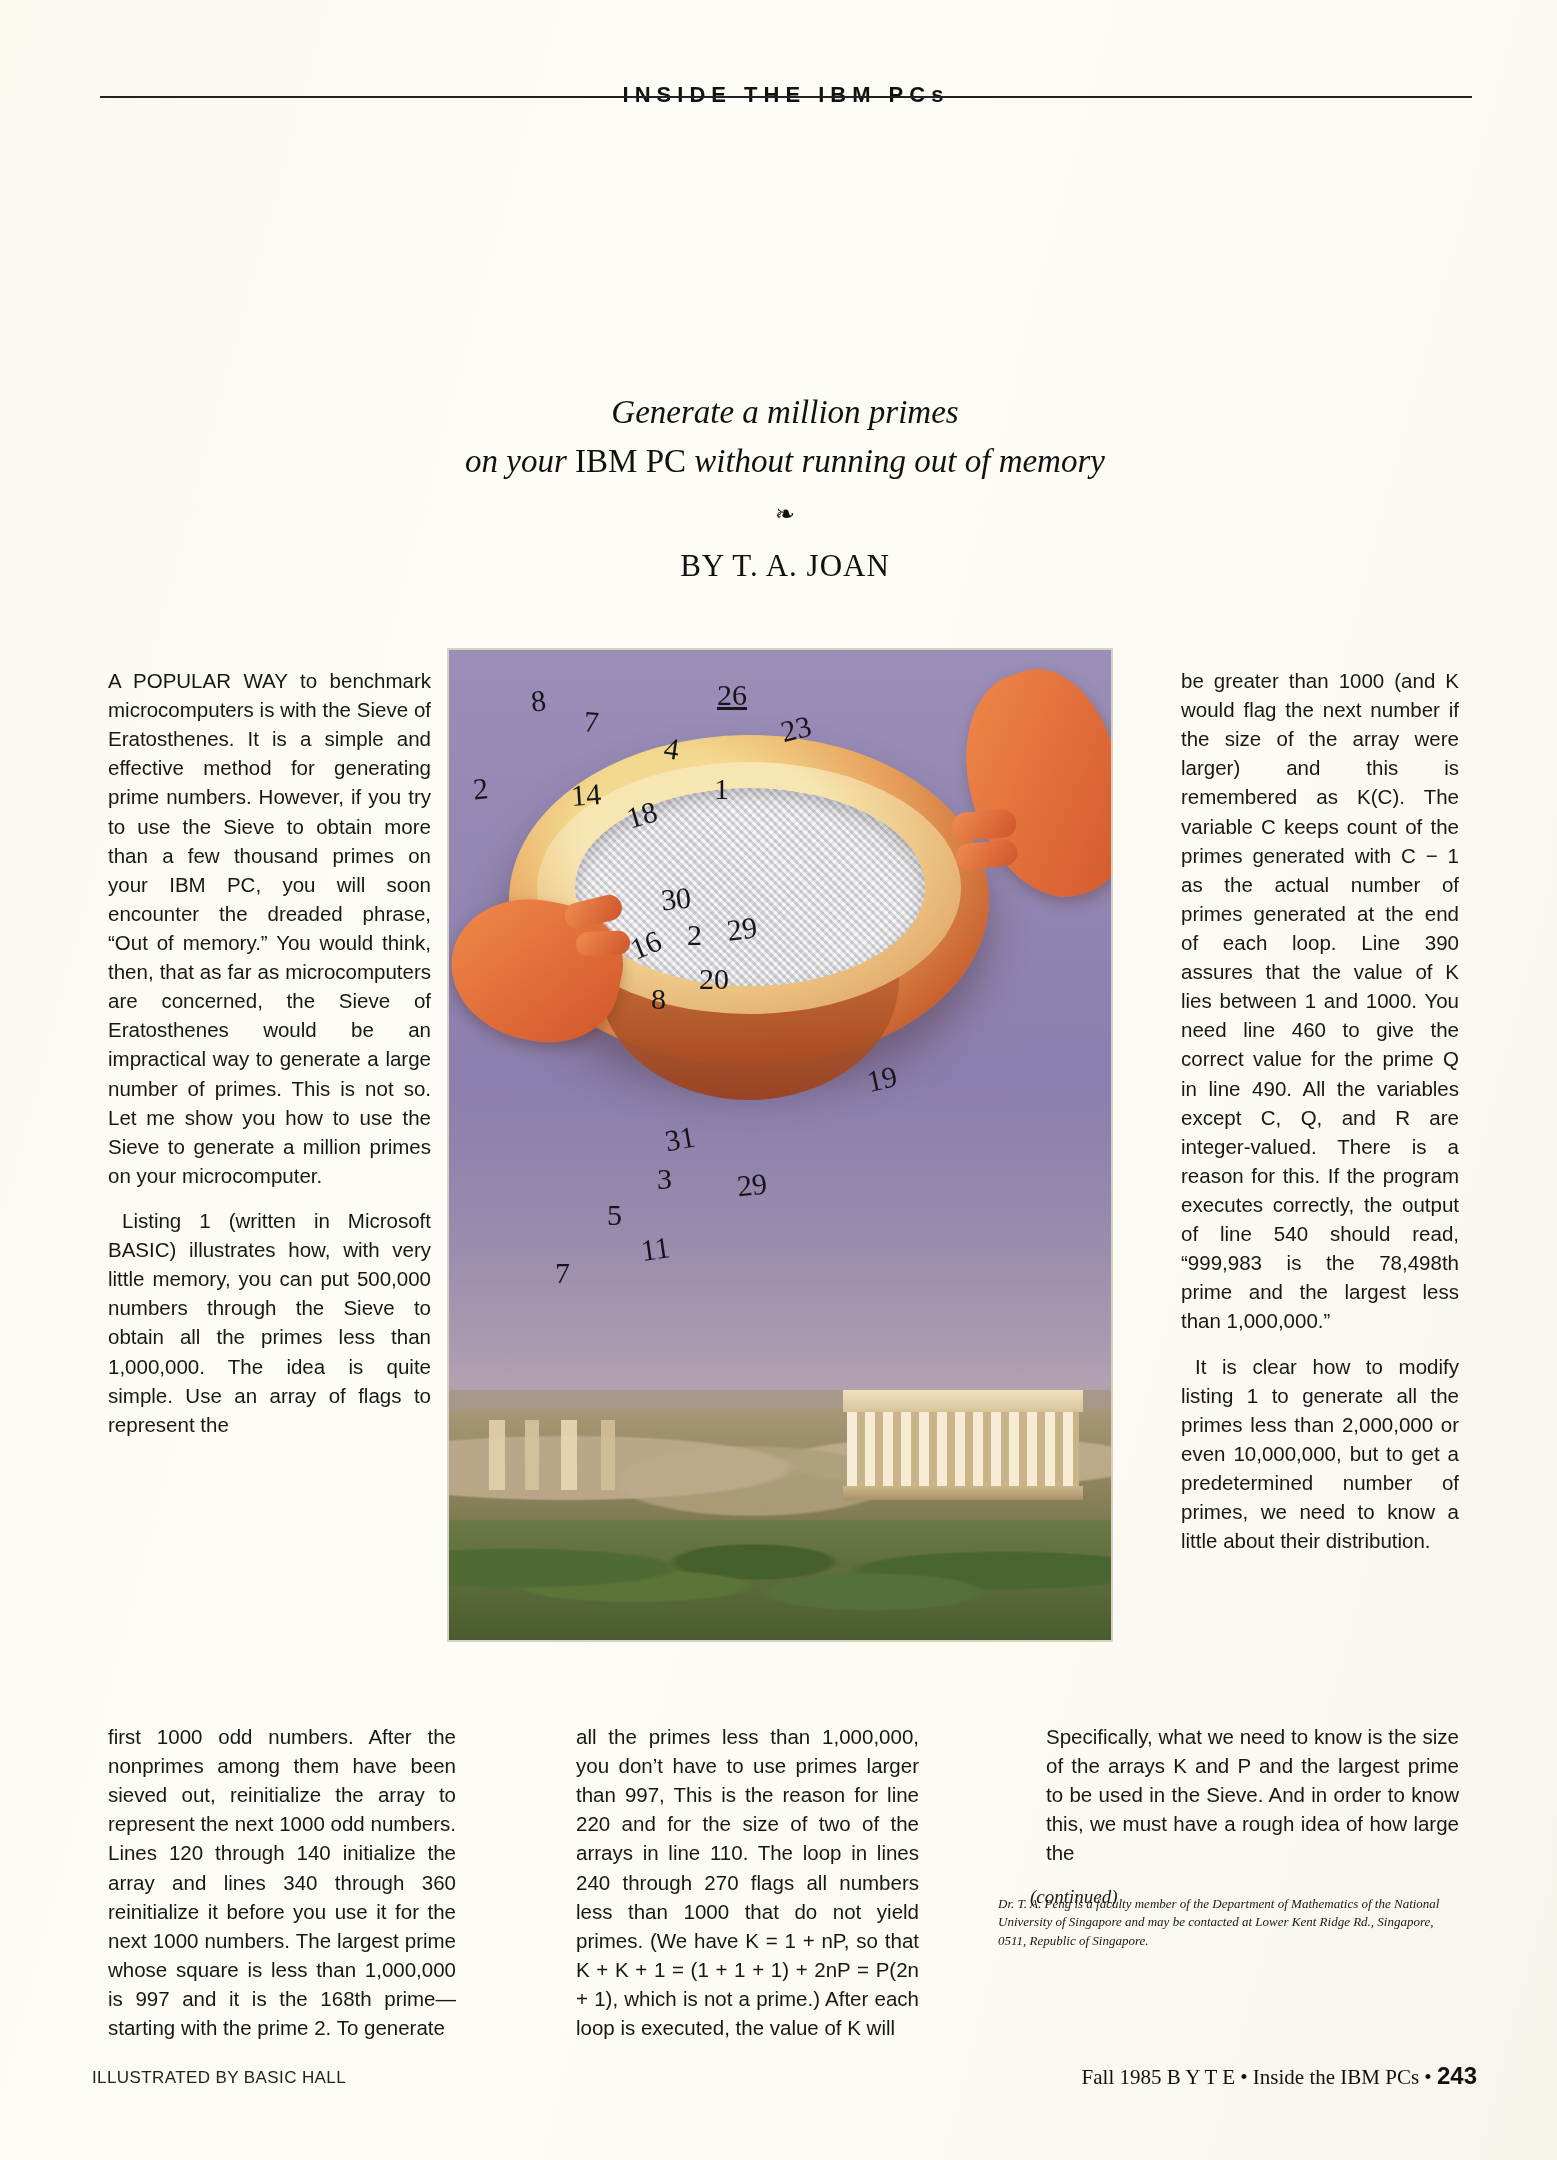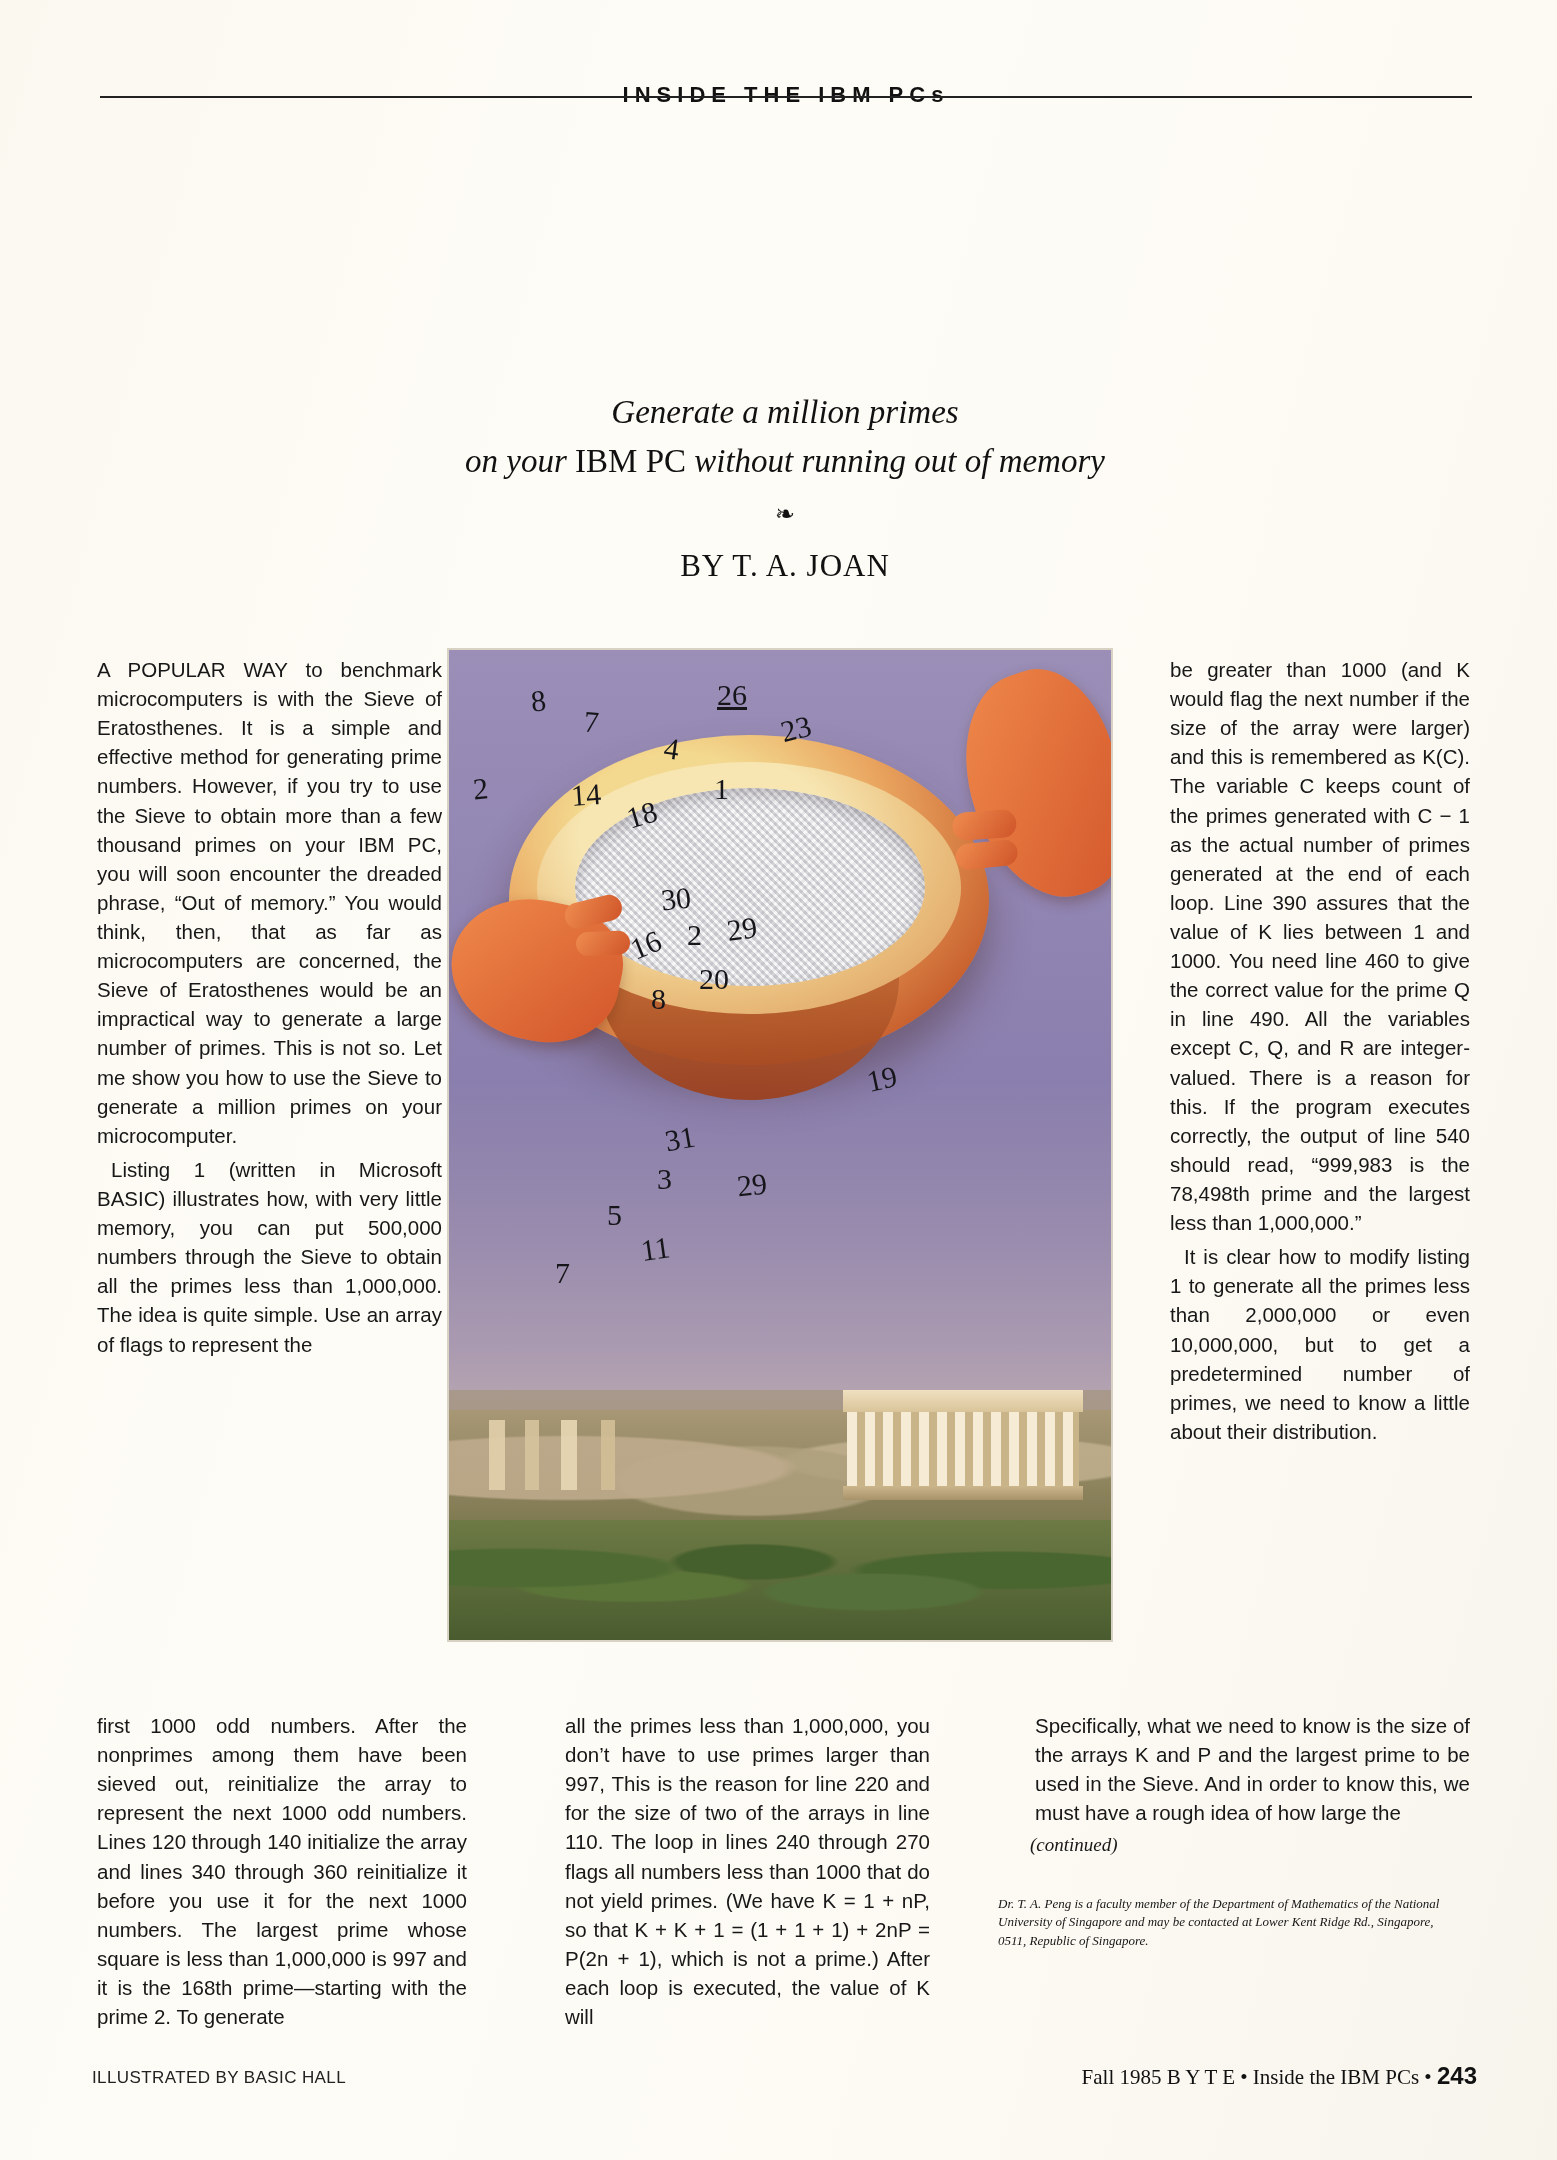--- a/index.html
+++ b/index.html
@@ -95,21 +95,21 @@
   }
   
   .col {
     position: absolute;
     font-family: "Liberation Sans", sans-serif;
     font-size: 20.5px;
     line-height: 1.42;
     color: #171717;
     text-align: justify;
   }
-  .col p { margin: 5px; text-indent: 0; }
+  .col p { margin: 16px; text-indent: 0; }
   .col p + p { margin-top: 2px; text-indent: 14px; }
   .col-left-top {
     left: 92px;
     top: 650px;
     width: 355px;
   }
   .col-left-bottom {
     left: 92px;
     top: 1706px;
     width: 380px;

